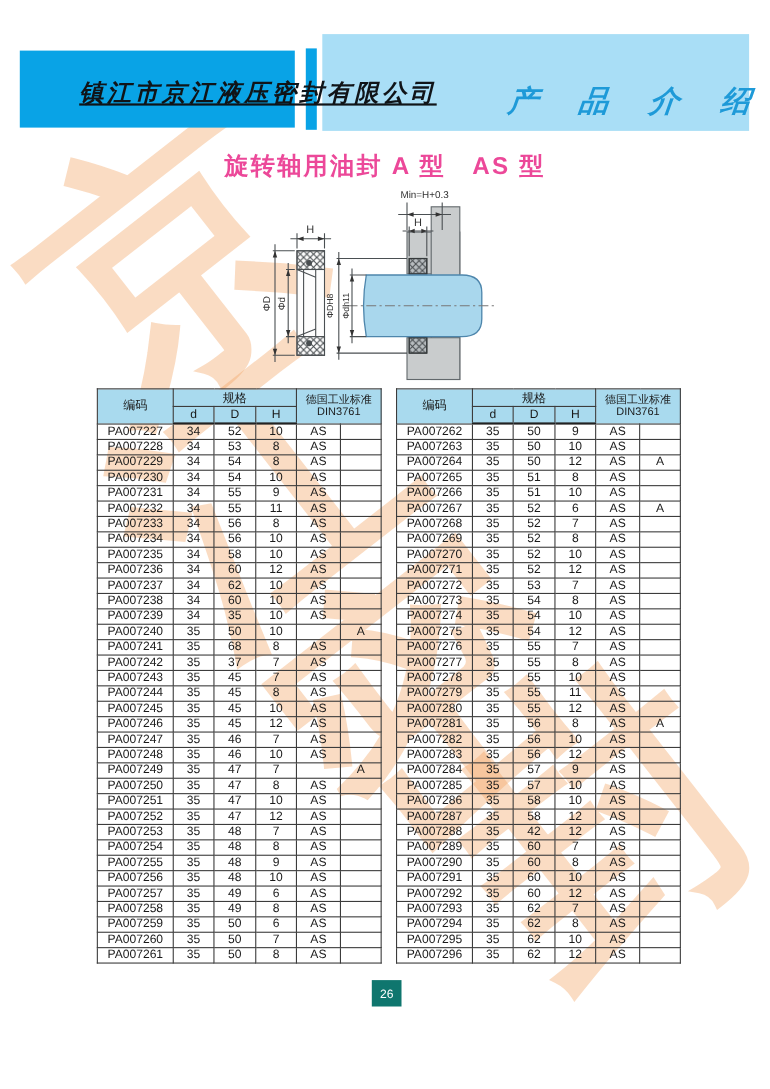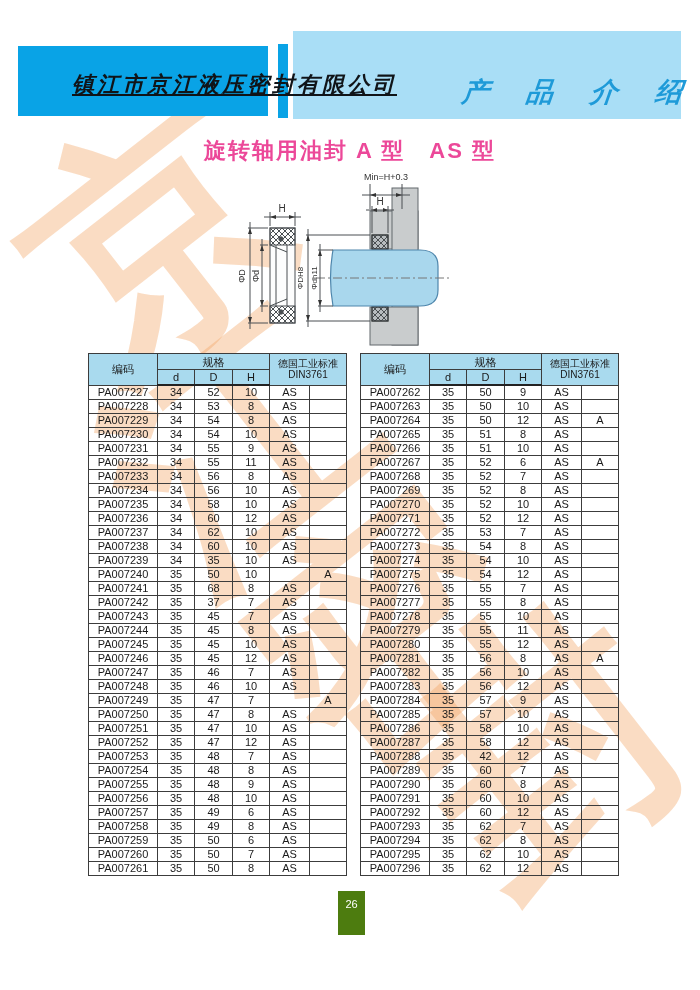--- a/index.html
+++ b/index.html
@@ -45,21 +45,21 @@
   }
   .size-table thead th{background:#a9daee;height:15px;line-height:14px;}
   .size-table thead tr.sub th{height:14px;}
   .size-table thead tr:last-child th{border-bottom:2px solid #222;}
   .size-table th.std{font-size:10px;line-height:11px;text-align:center;}
   .size-table tbody td{height:13px;line-height:13px;}
   .col-code{width:69px;}.col-d{width:37px;}.col-D{width:38px;}
   .col-H{width:37px;}.col-as{width:40px;}.col-a{width:37px;}
   
   .page-num{
-    position:absolute;left:338px;top:891px;width:27px;height:44px;background:#4d7c0f;z-index:2;
+    position:absolute;left:338px;top:891px;width:27px;height:24px;background:#0f766e;z-index:2;
     color:#ffffff;font-size:11px;text-align:center;line-height:26px;
   }
 </style>
 </head>
 <body>
 
 <div class="watermark">
     <span class="wm-char" style="left: 30px; top: 110px;">京</span>
     <span class="wm-char" style="left: 115px; top: 320px;">江</span>
     <span class="wm-char" style="left: 260px; top: 505px;">密</span>

